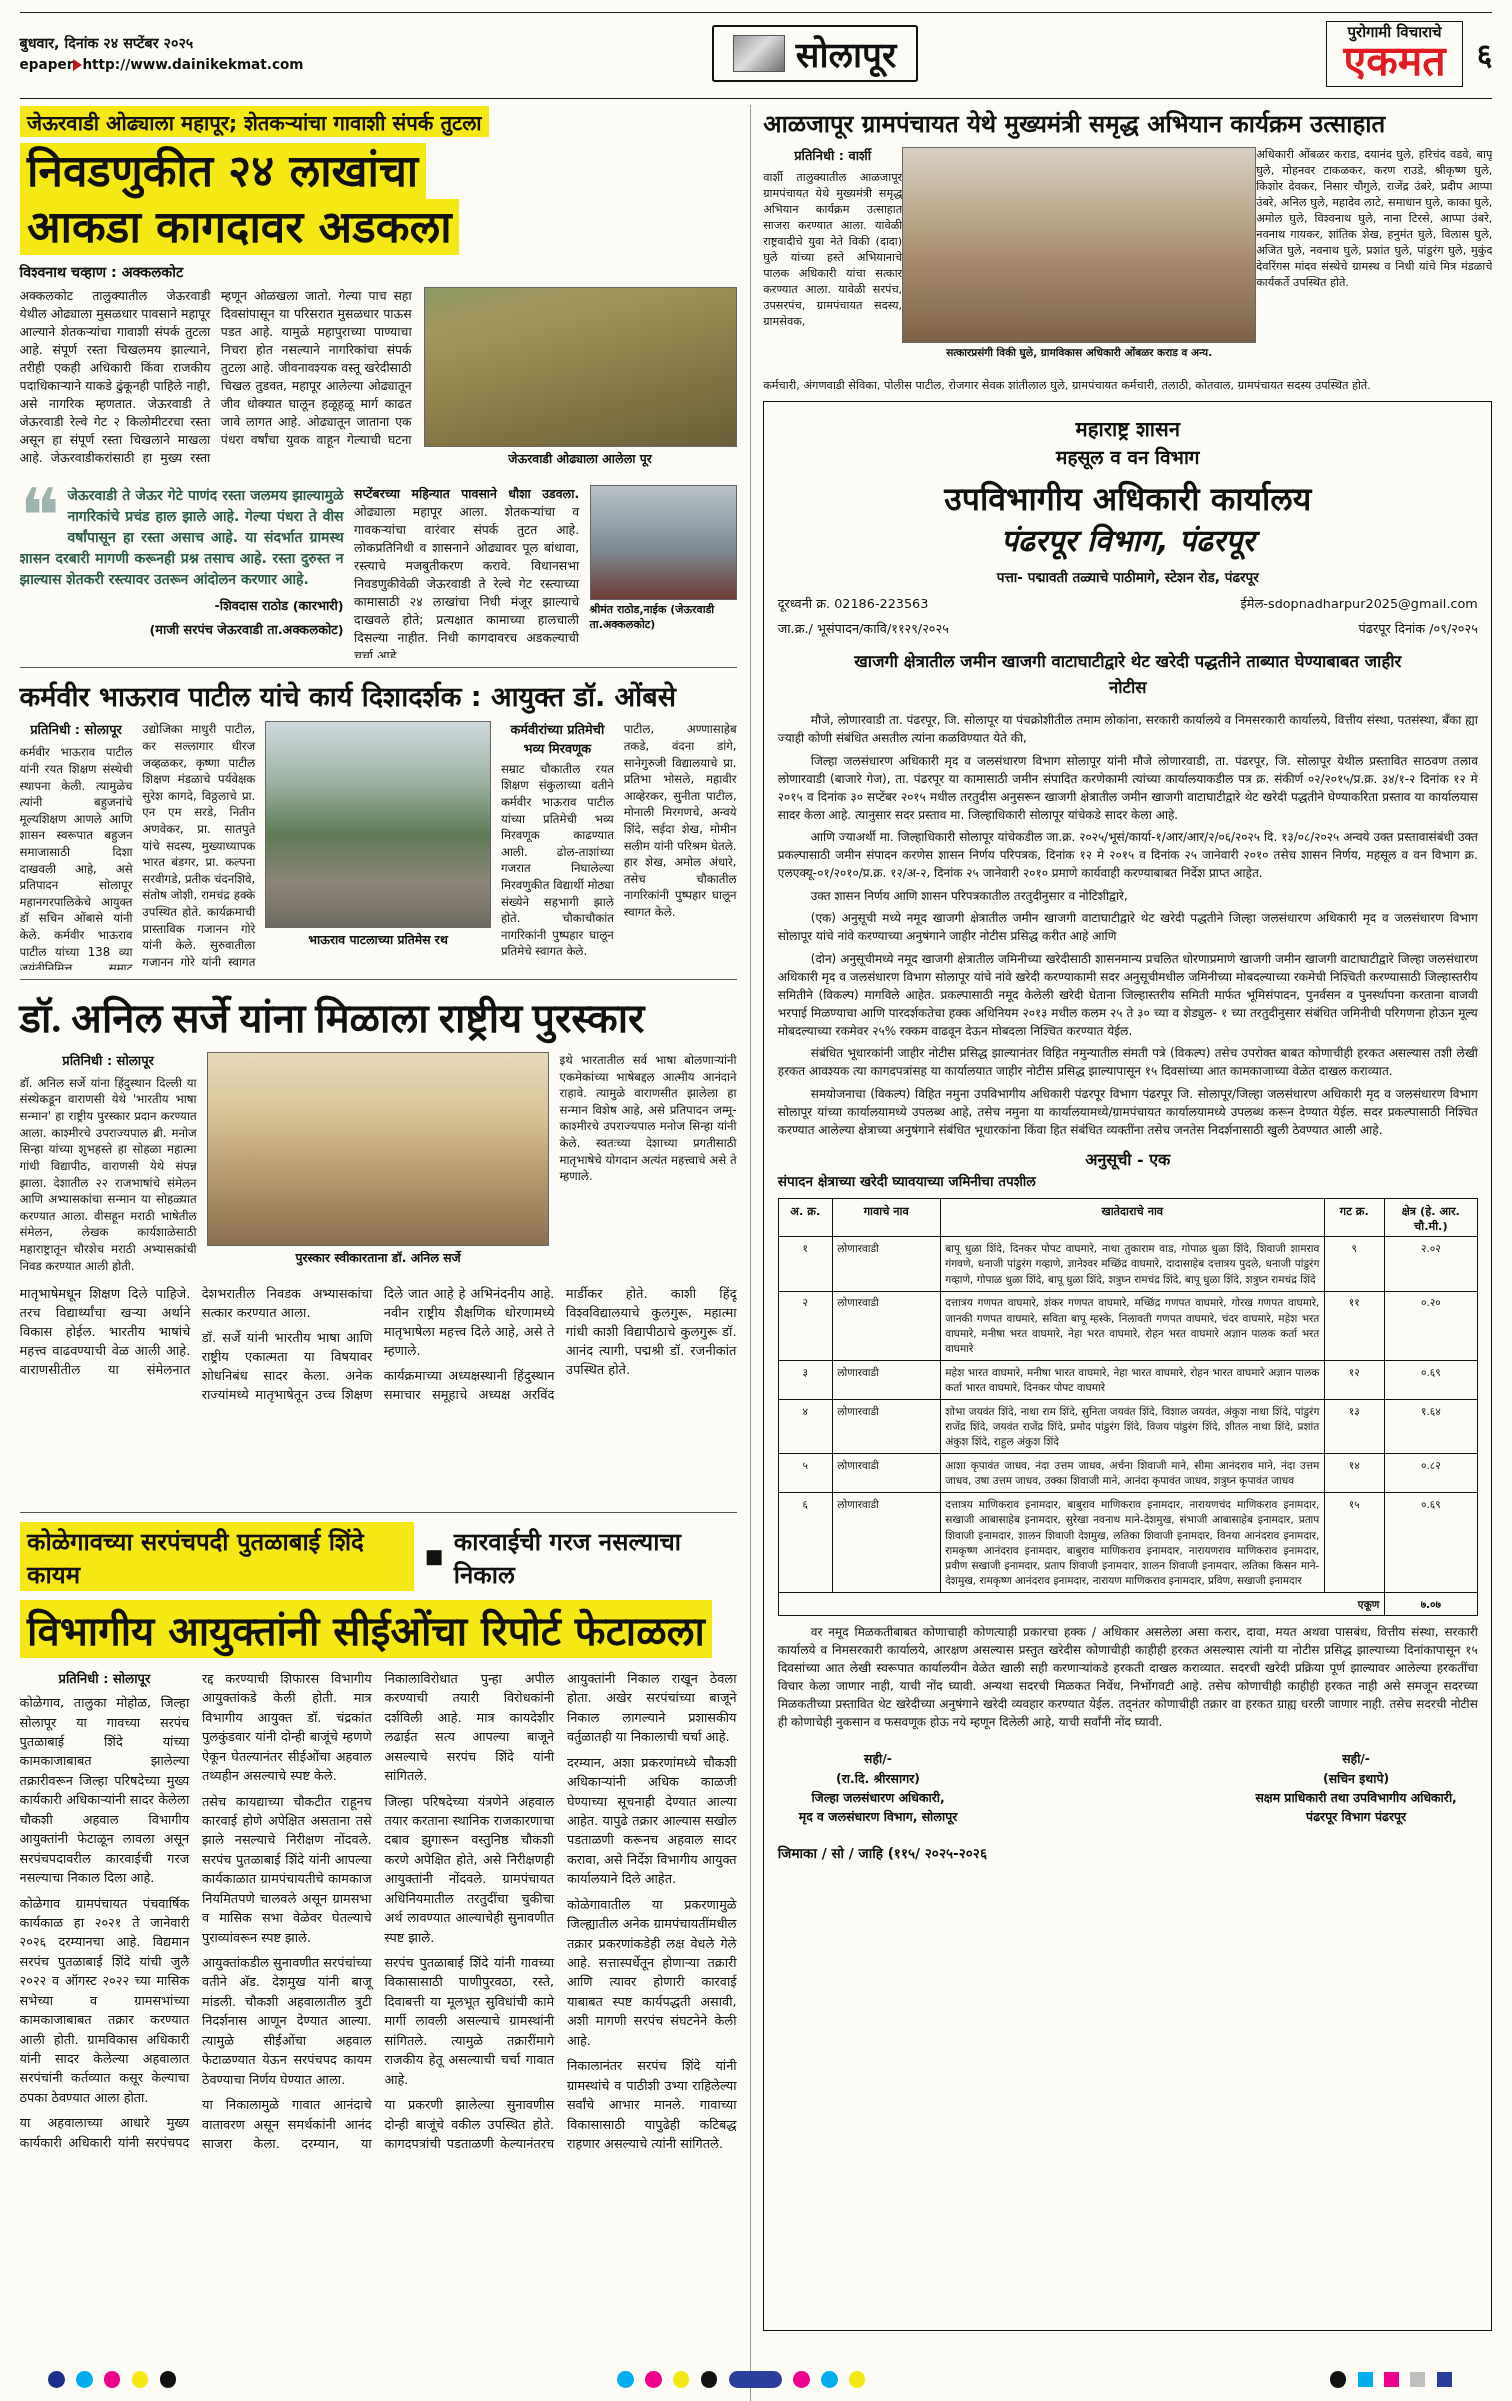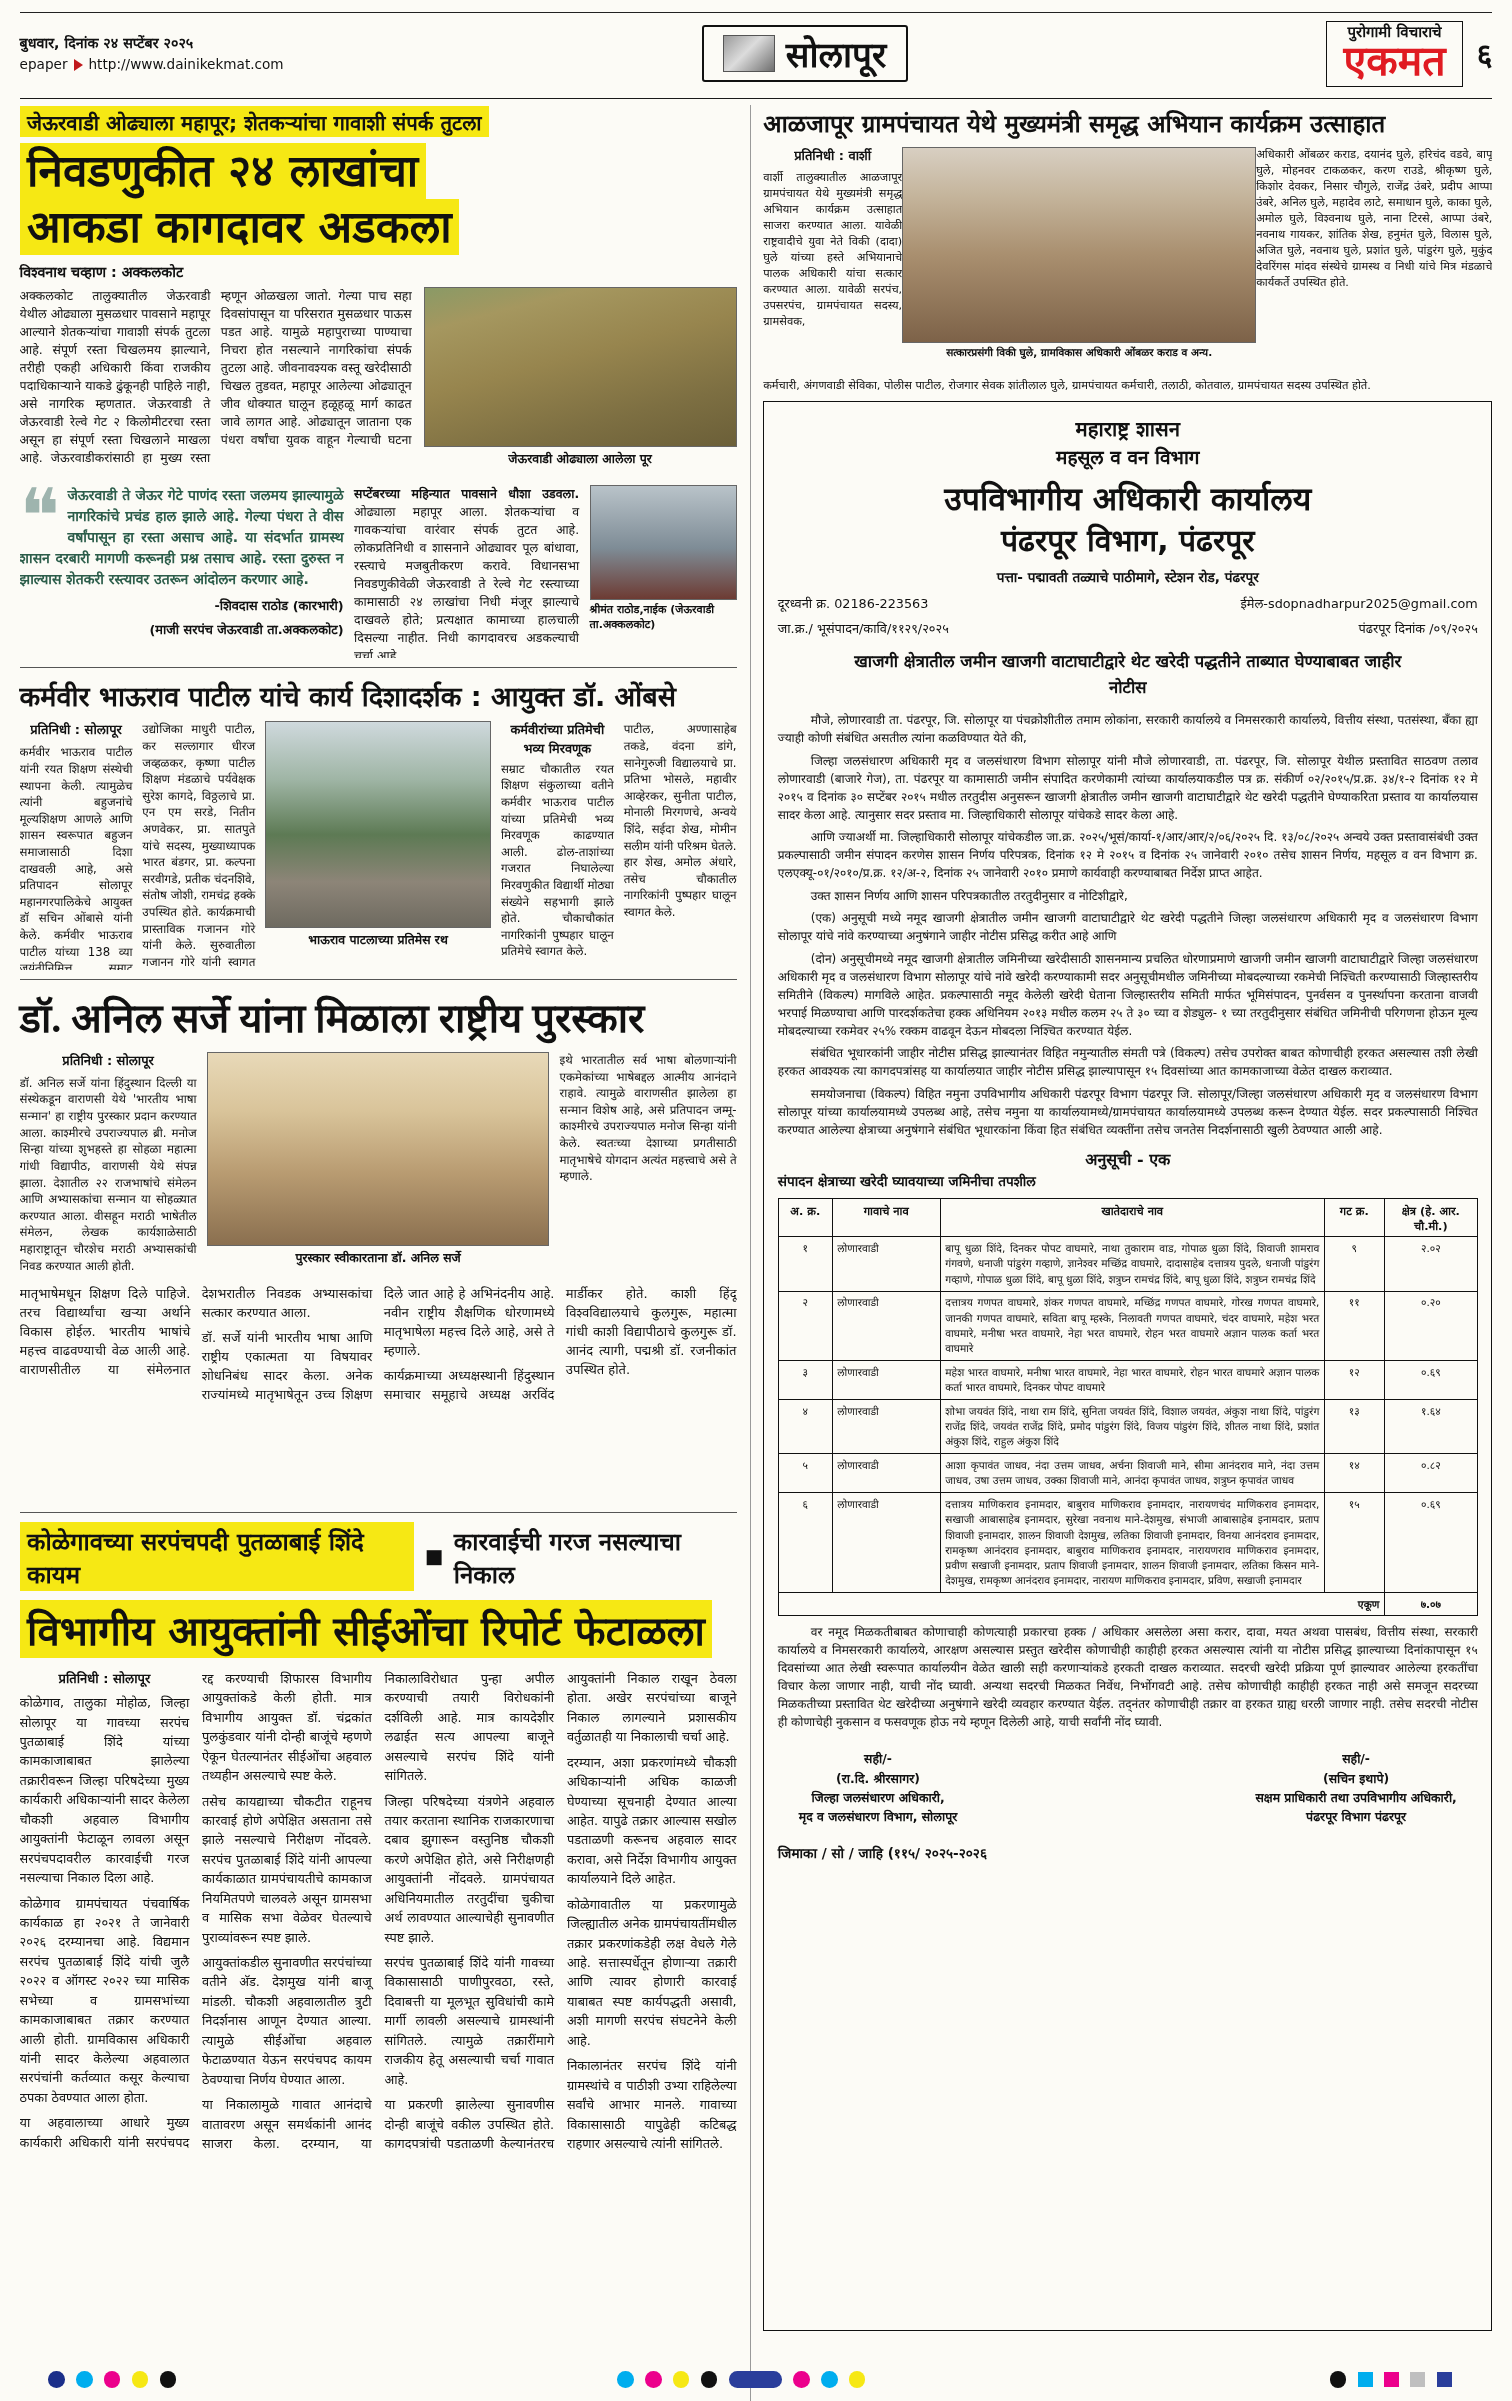--- a/index.html
+++ b/index.html
@@ -4,21 +4,21 @@
 <style>
   html,body{margin:0;padding:0;background:#d9d9d9;}
   .page{position:relative;width:1512px;height:2401px;background:#fcfbf6;color:#111;
         font-family:"DejaVu Sans",sans-serif;overflow:hidden;}
   .rule-thin{border-top:0.8px solid #222;margin:12px 19.6px 0;}
   .rule-thick{border-top:1.5px solid #1a1a1a;margin:4.5px 19.6px 0;}
 
   
   header{display:flex;align-items:center;justify-content:space-between;padding:7.5px 19.6px 6px;}
   .hdr-left{font-size:14.3px;font-weight:bold;line-height:1.5;}
-  .hdr-left .epaper-line{font-weight:normal;font-size:13.6px;display:flex;align-items:center;gap:6px;}
+  .hdr-left .epaper-line{font-weight:bold;font-size:13.6px;display:flex;align-items:center;}
   .epaper-ico{display:inline-block;width:0;height:0;border-left:9px solid #c0181c;border-top:6px solid transparent;border-bottom:6px solid transparent;}
   .hdr-center{display:flex;align-items:center;gap:10.5px;border:2.3px solid #111;padding:3px 19.6px;border-radius:3px;}
   .masthead-graphic{width:50px;height:35px;background:linear-gradient(135deg,#9a9a9a,#dcdcdc 45%,#6e6e6e);border:0.8px solid #555;}
   .edition-name{font-size:35px;font-weight:800;}
   .hdr-right{display:flex;align-items:center;gap:13.6px;}
   .brand-box{border:1.5px solid #111;padding:3px 16.6px;text-align:center;line-height:1.05;}
   .brand-tagline{font-size:15px;font-weight:bold;}
   .brand-name{font-size:41px;font-weight:800;color:#e01b22;}
   .page-no{font-size:30px;font-weight:bold;}
 
@@ -81,21 +81,21 @@
   .alja-photo{height:194px;background:linear-gradient(180deg,#d8cfc2 0%,#c4b49b 25%,#a98f6f 55%,#7d6248 100%);}
   .alja-cap{font-size:10.5px;font-weight:bold;text-align:center;margin-top:2.3px;line-height:1.35;}
   .alja-col3{flex:1;font-size:11.3px;line-height:1.42;text-align:justify;}
   .alja-below{font-size:11.3px;margin-top:4.5px;text-align:justify;}
 
   
   .notice{border:1.5px solid #111;margin-top:9px;padding:12px 13.6px;height:1904px;overflow:hidden;}
   .n-gov1{font-size:20.3px;font-weight:bold;text-align:center;}
   .n-gov2{font-size:19px;font-weight:bold;text-align:center;margin-top:1.5px;}
   .n-office1{font-size:32px;font-weight:800;text-align:center;margin-top:6px;}
-  .n-office2{font-size:30px;font-weight:800;text-align:center;}
+  .n-office2{font-size:30px;font-weight:800;text-align:center;font-style:italic;}
   .n-addr{text-align:center;font-weight:bold;font-size:13.6px;margin-top:7.5px;}
   .n-contact,.n-refrow{display:flex;justify-content:space-between;font-size:12.8px;margin-top:7.5px;}
   .n-title{font-size:16.6px;font-weight:800;text-align:center;margin:12px auto 10.5px;max-width:587px;line-height:1.55;}
   .n-para{font-size:12px;line-height:1.5;text-align:justify;text-indent:33px;margin-bottom:4.5px;}
   .n-sched1{text-align:center;font-weight:800;font-size:16px;margin-top:9px;}
   .n-sched2{text-align:left;font-weight:bold;font-size:13.6px;margin:1.5px 0 7.5px;}
   table.n-table{width:100%;border-collapse:collapse;font-size:10.5px;}
   .n-table th,.n-table td{border:0.8px solid #111;padding:3.8px 4.5px;vertical-align:top;}
   .n-table th{font-size:11.3px;text-align:center;}
   .tc{text-align:center;}

